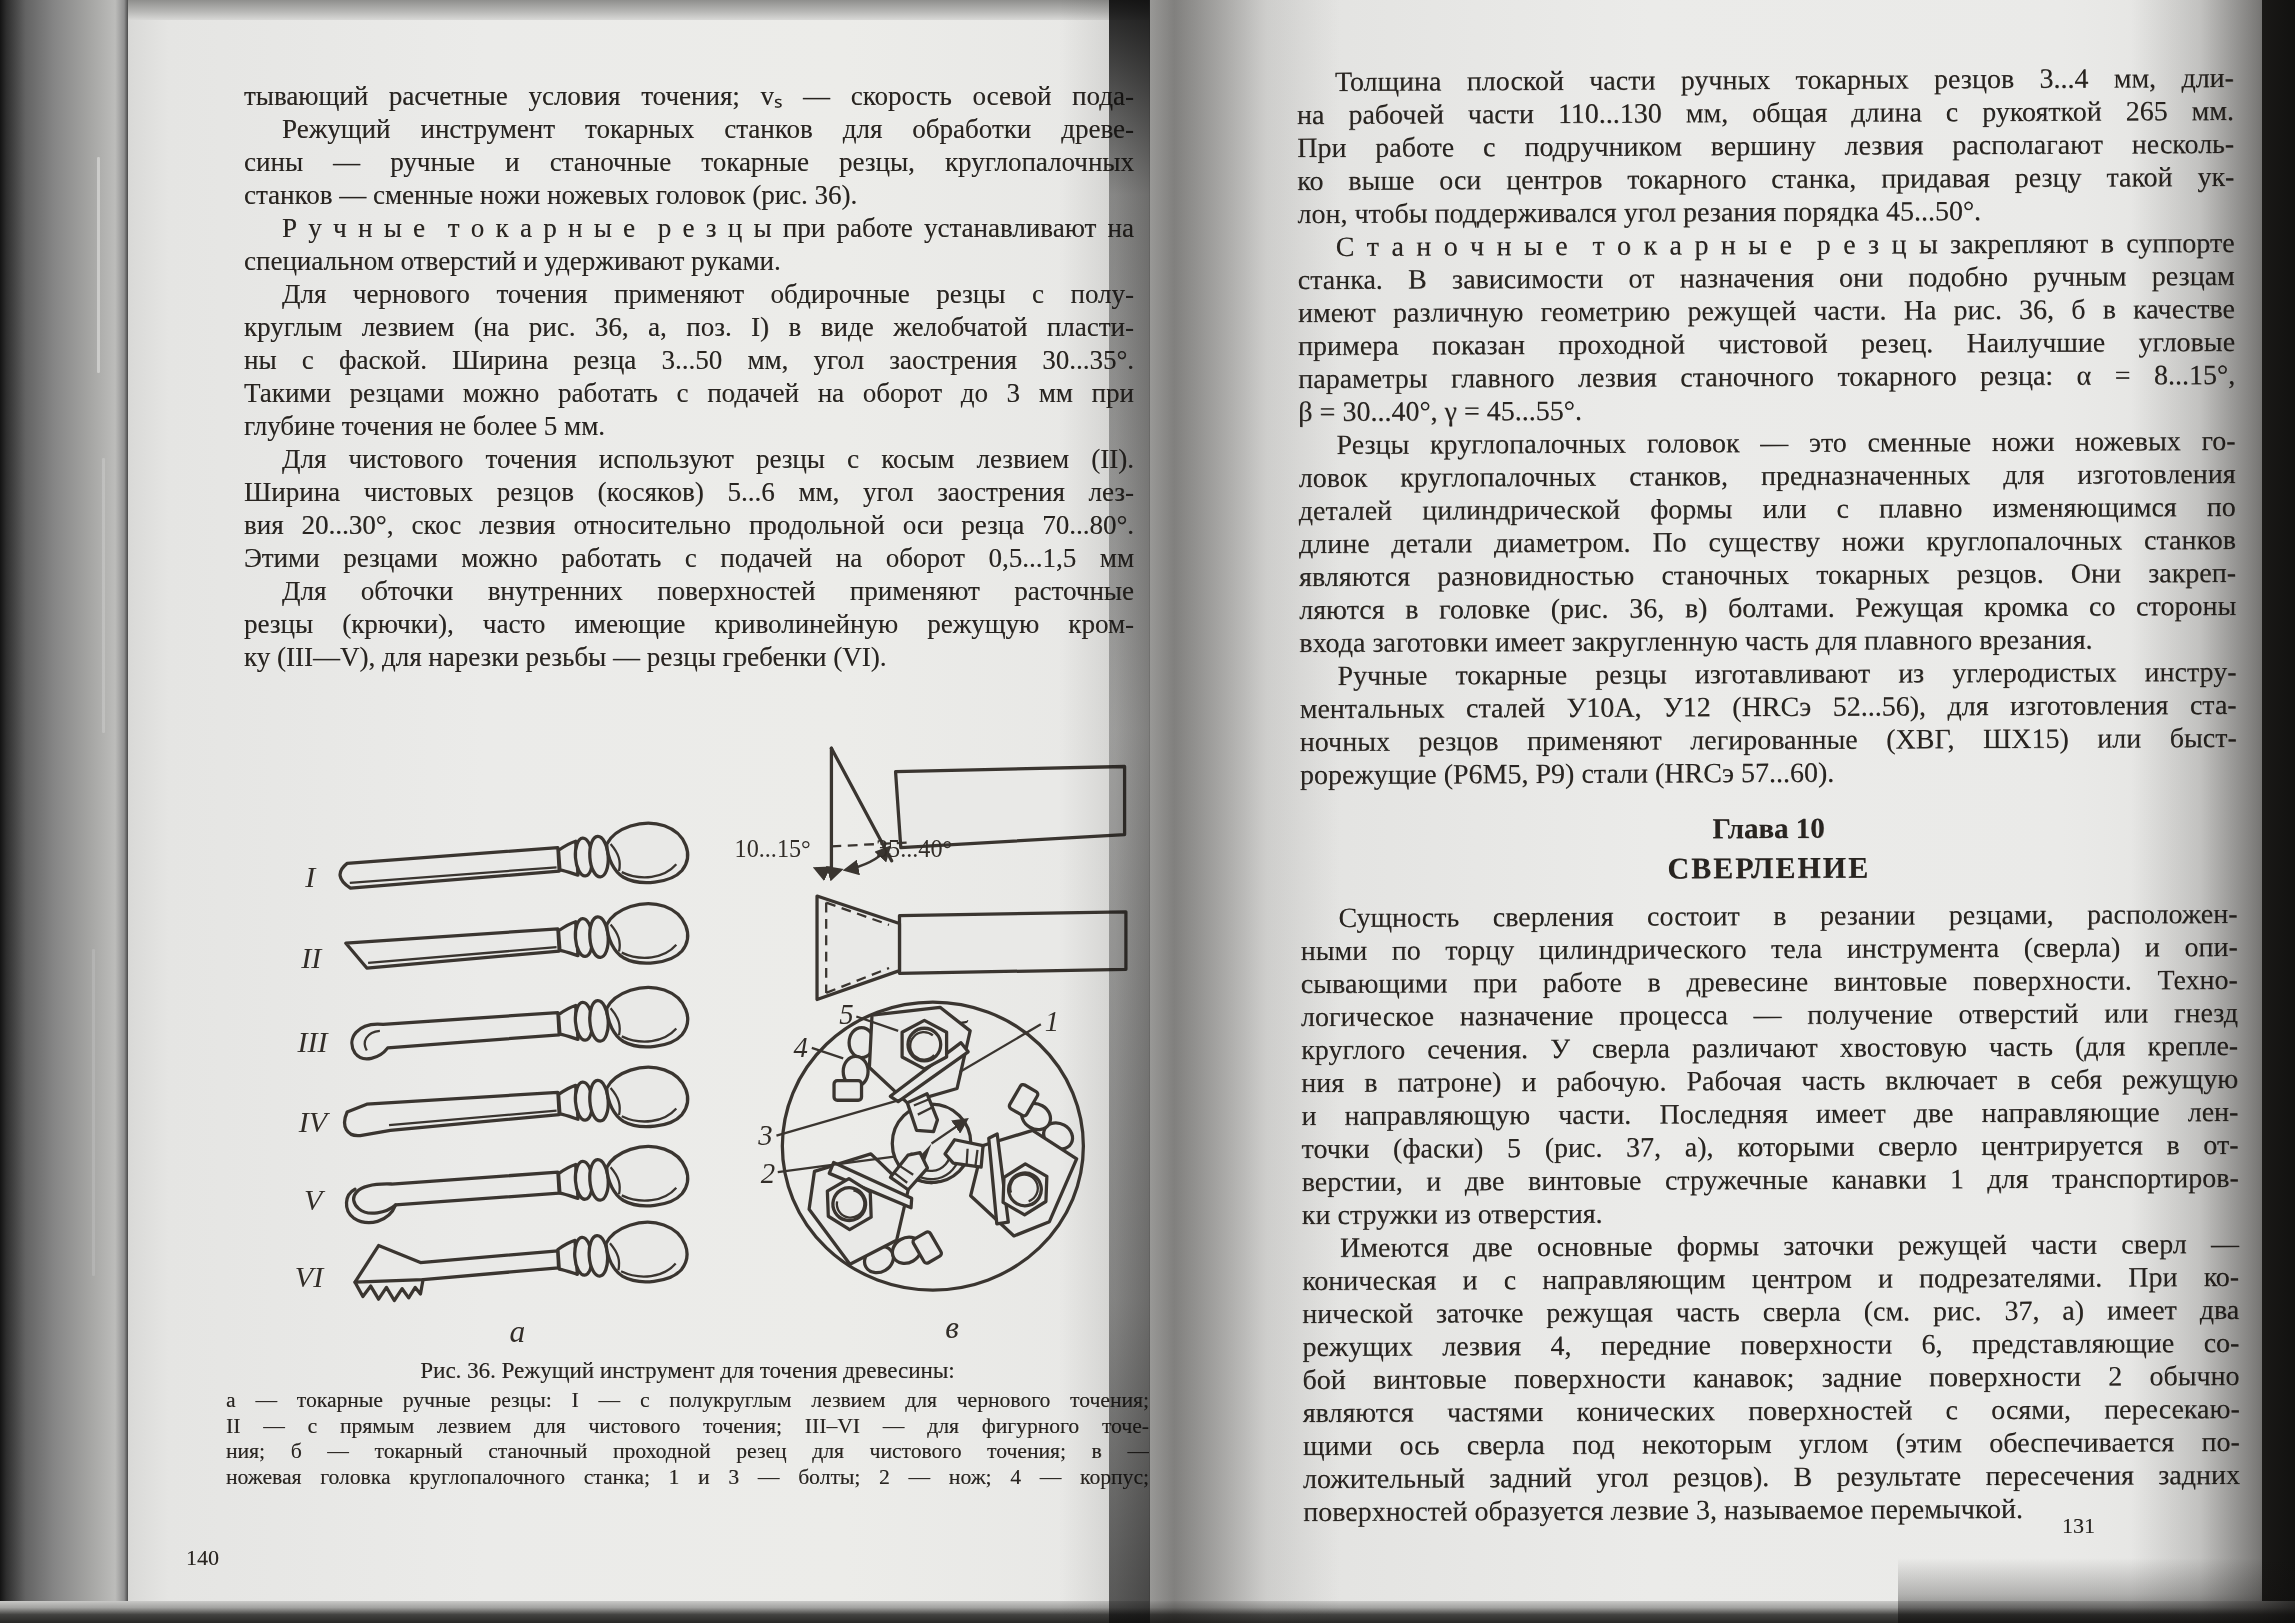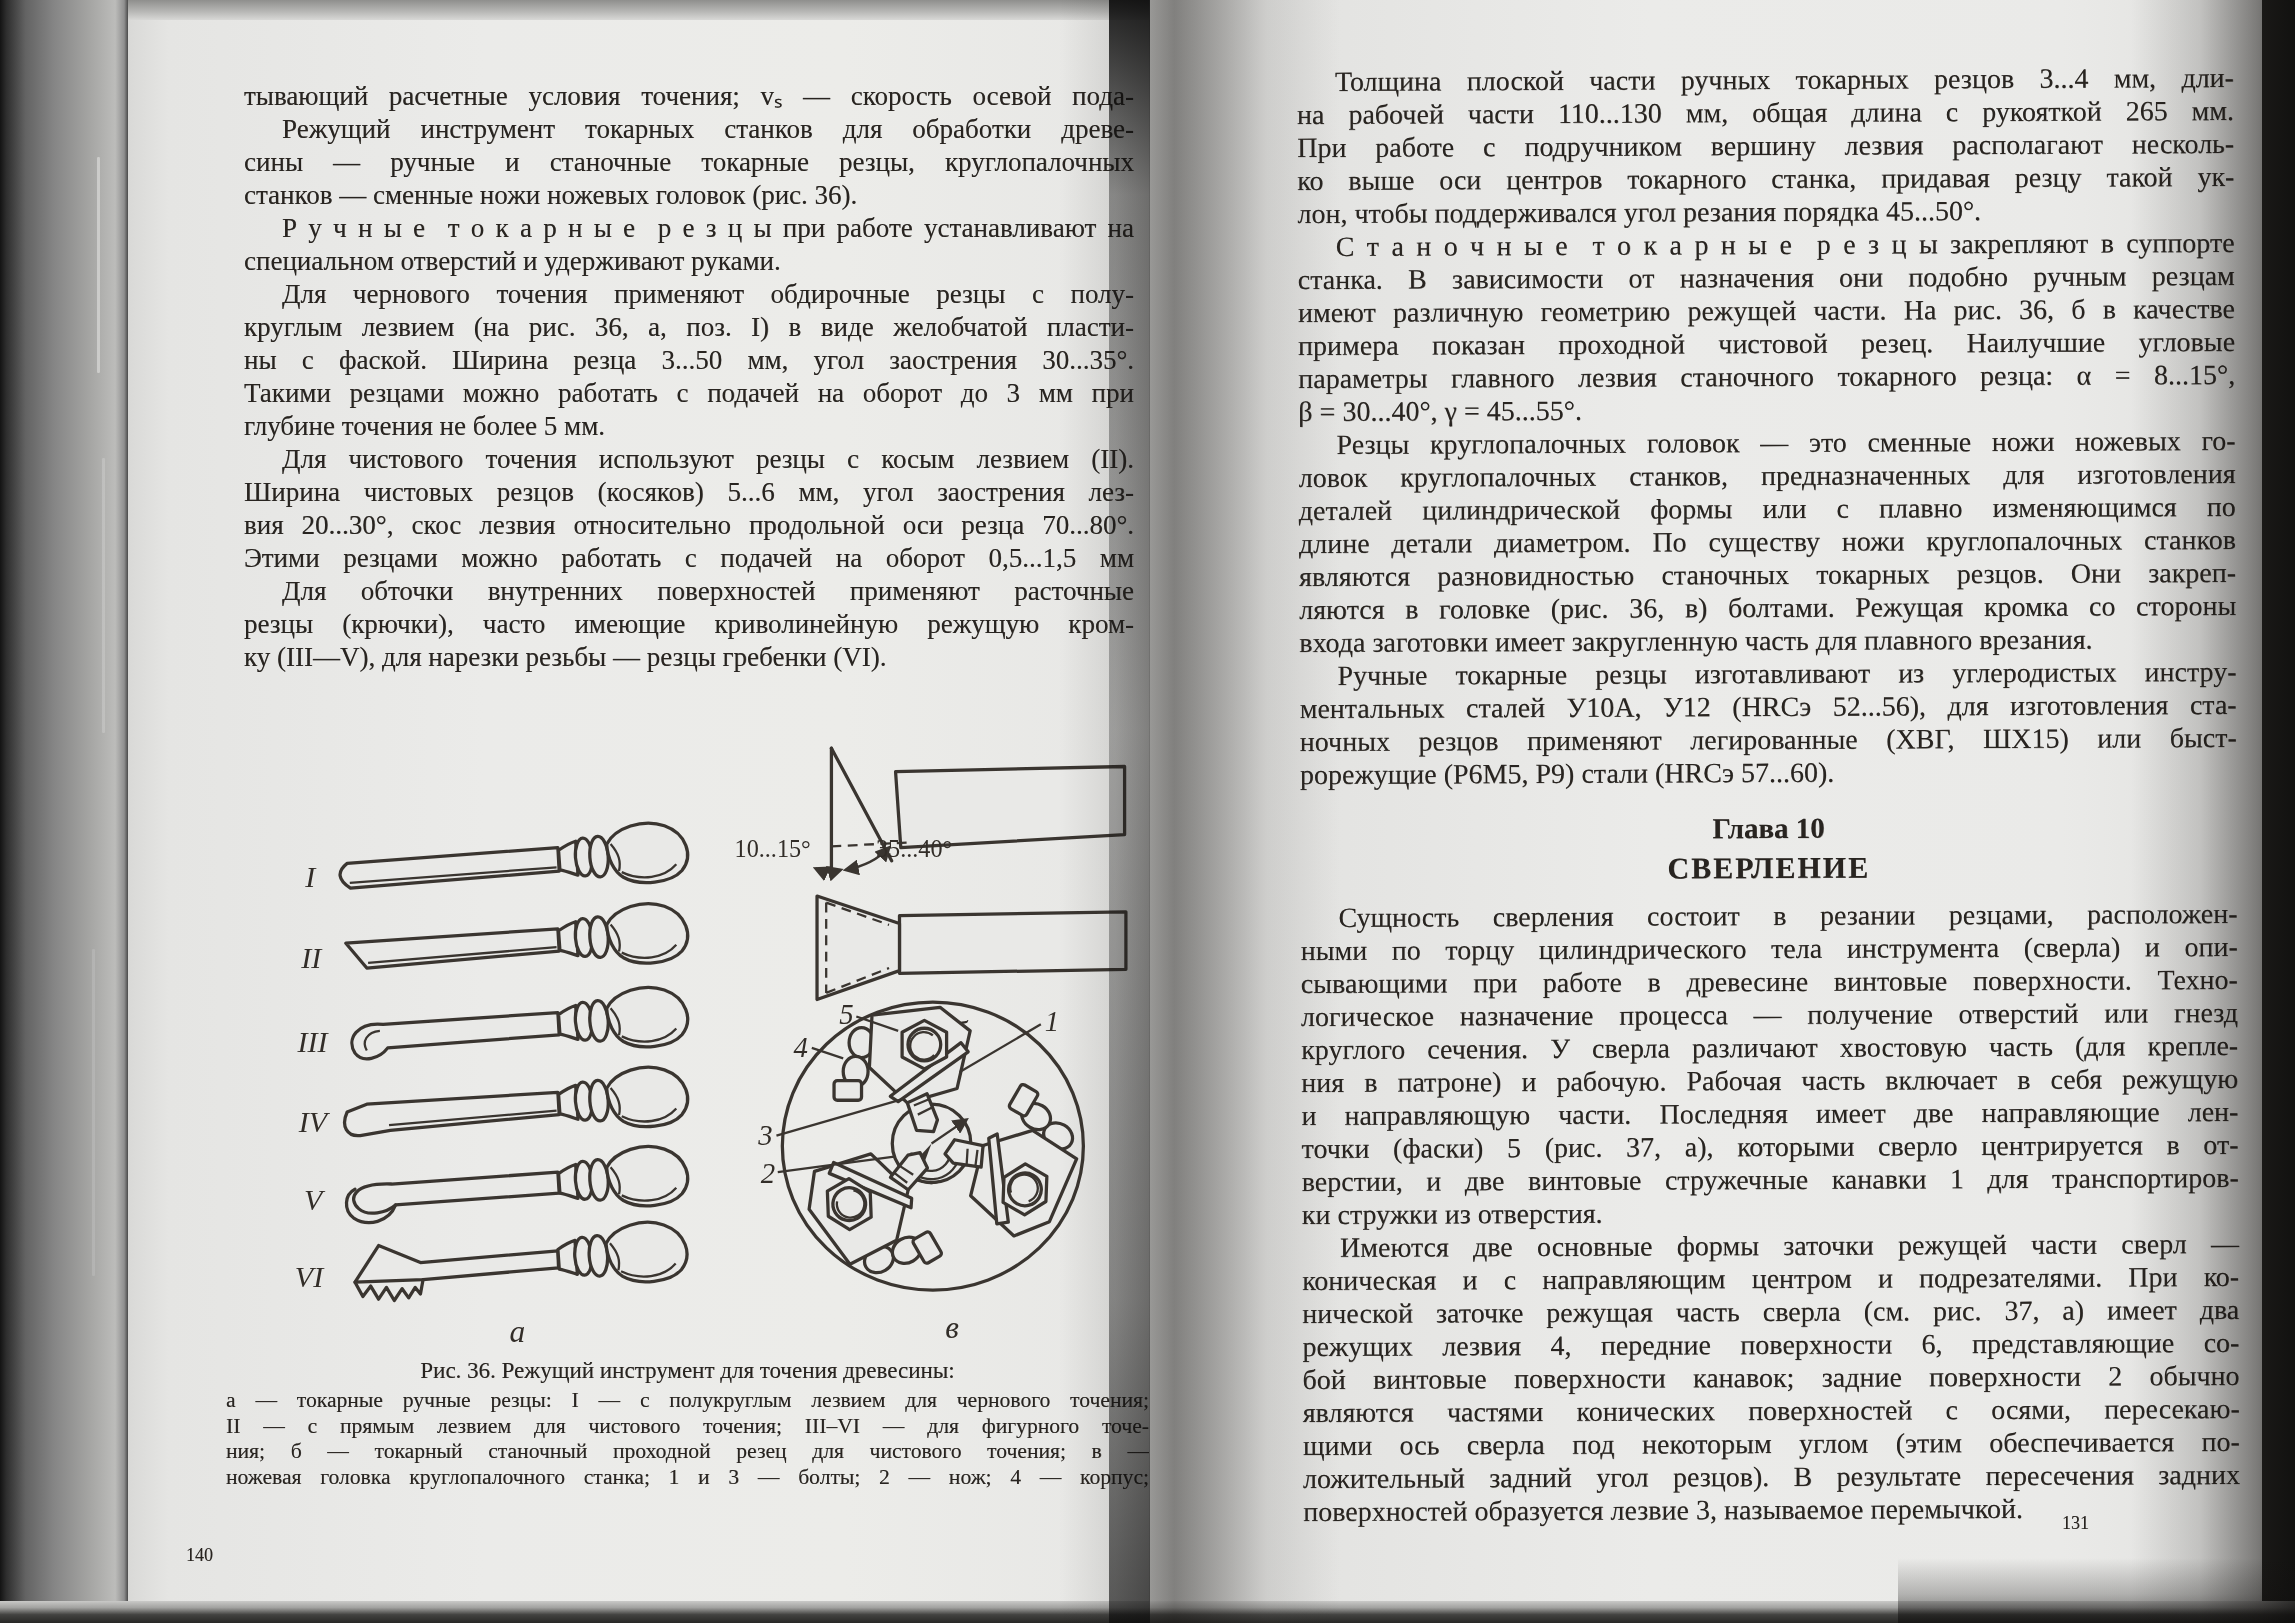--- a/index.html
+++ b/index.html
@@ -36,21 +36,21 @@
   .chapter{text-align:center;margin-top:19.6px;margin-bottom:11.8px;}
   .ch1{font-size:29px;font-weight:bold;line-height:38px;}
   .ch2{font-size:30px;font-weight:bold;line-height:41px;letter-spacing:2px;}
 
   #caption{position:absolute;left:98px;top:1330px;width:923px;
     font-size:21.6px;line-height:25.5px;margin-top:8px;}
   #caption-title{text-align:center;font-size:23px;margin-bottom:5.2px;}
   .cline{text-align:justify;text-align-last:justify;}
   .clast{text-align-last:center;}
 
-  .pagenum{position:absolute;font-size:18px;}
+  .pagenum{position:absolute;font-size:22px;}
   #pn-left{left:58px;top:1525px;}
   #pn-right{left:913px;top:1513px;}
 
   
   #figure36{position:absolute;left:121px;top:715px;}
   .fig-stroke{fill:none;stroke:#3a3530;stroke-width:5;stroke-linejoin:round;stroke-linecap:round;}
   .fig-fill{fill:#e9e9e7;stroke:#3a3530;stroke-width:5;stroke-linejoin:round;}
   .fig-thin{fill:none;stroke:#3a3530;stroke-width:3.5;}
   .fig-dash{fill:none;stroke:#3a3530;stroke-width:3.5;stroke-dasharray:15 10;}
   .fig-label{font-family:"Liberation Serif",serif;font-style:italic;fill:#322d28;}

